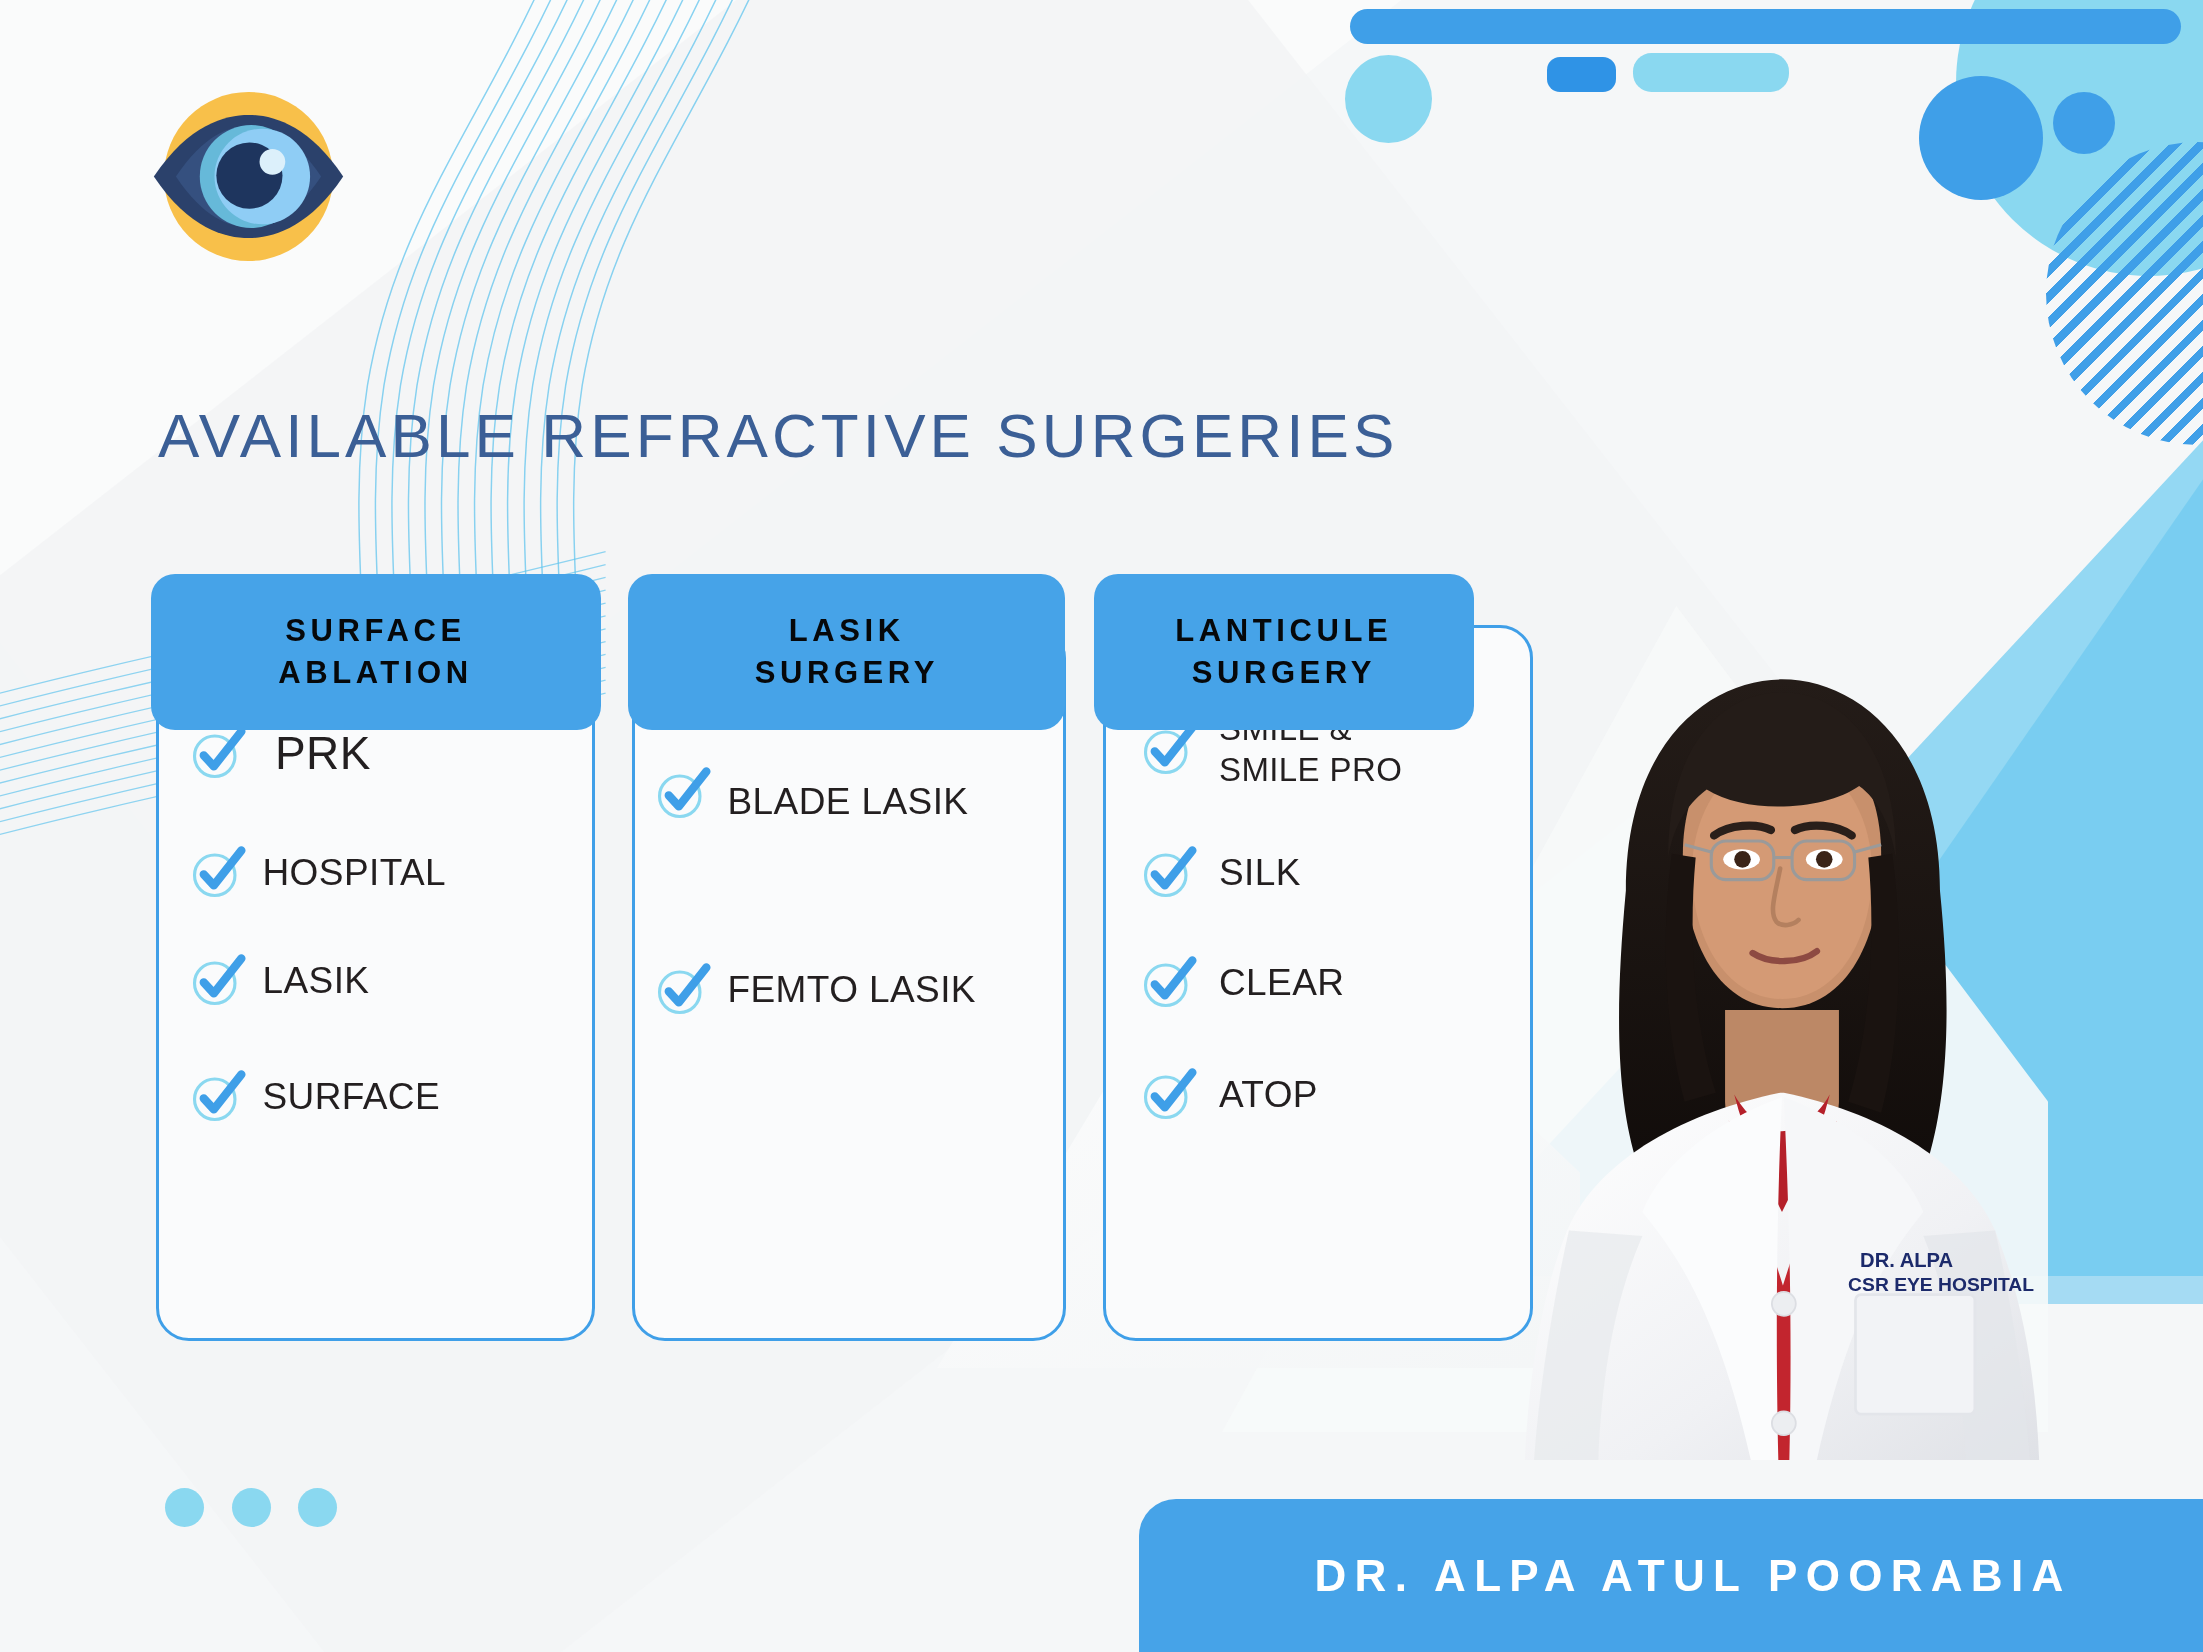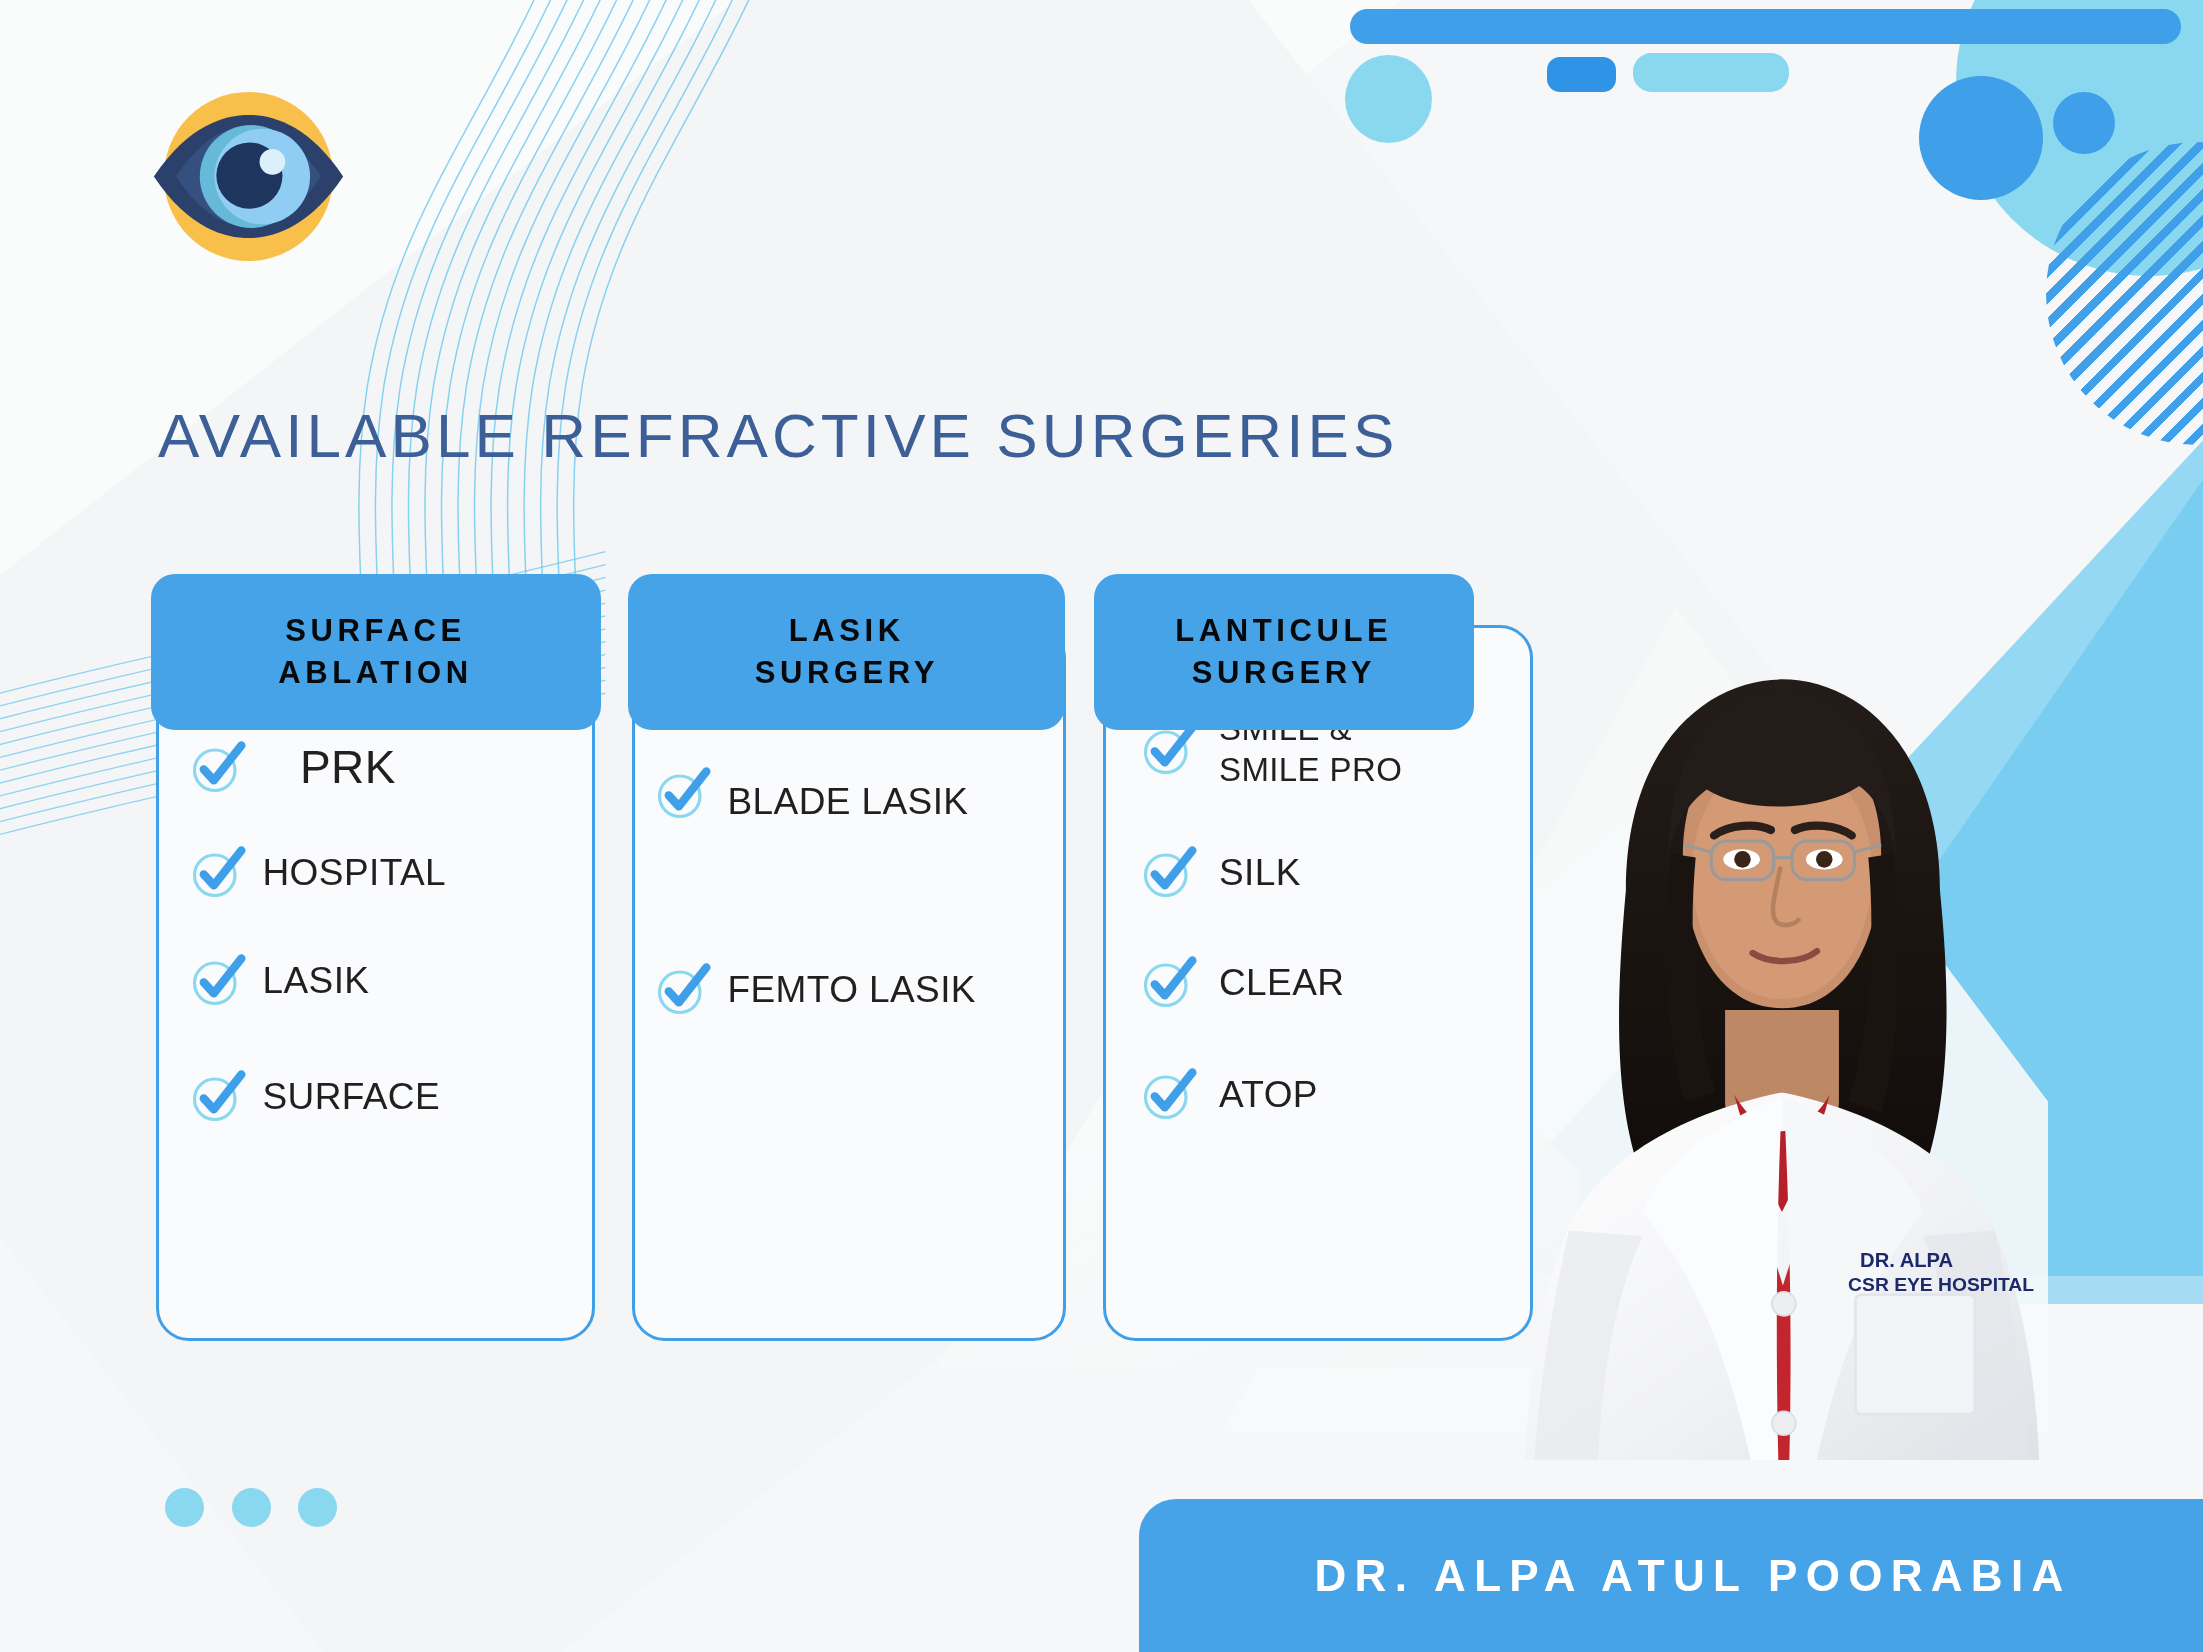--- a/index.html
+++ b/index.html
@@ -204,21 +204,21 @@
   <div class="title">AVAILABLE REFRACTIVE SURGERIES</div>
 
   <div class="cards">
 
     <div class="card" id="card-1">
       <div class="card-body"></div>
       <div class="card-head" style="white-space:pre-line;">SURFACE
 ABLATION</div>
       <div class="card-list">
 
-        <div class="item" style="left:33px;top:114px;gap:25px;">
+        <div class="item" style="left:33px;top:100px;">
           <span class="chk">
             <svg viewBox="0 0 62 62">
                 <circle cx="28" cy="34" r="22" fill="none" stroke="#8ad8f0" stroke-width="3.4"></circle>
                 <path d="M16,33 L27,45 L57,7" fill="none" stroke="#3f9fe8" stroke-width="9" stroke-linecap="round" stroke-linejoin="round"></path>
               </svg>
           </span>
           <span class="lbl" style="font-size:46px;margin-left:29px;">PRK</span>
         </div>
 
         <div class="item" style="left:33px;top:219px;">

